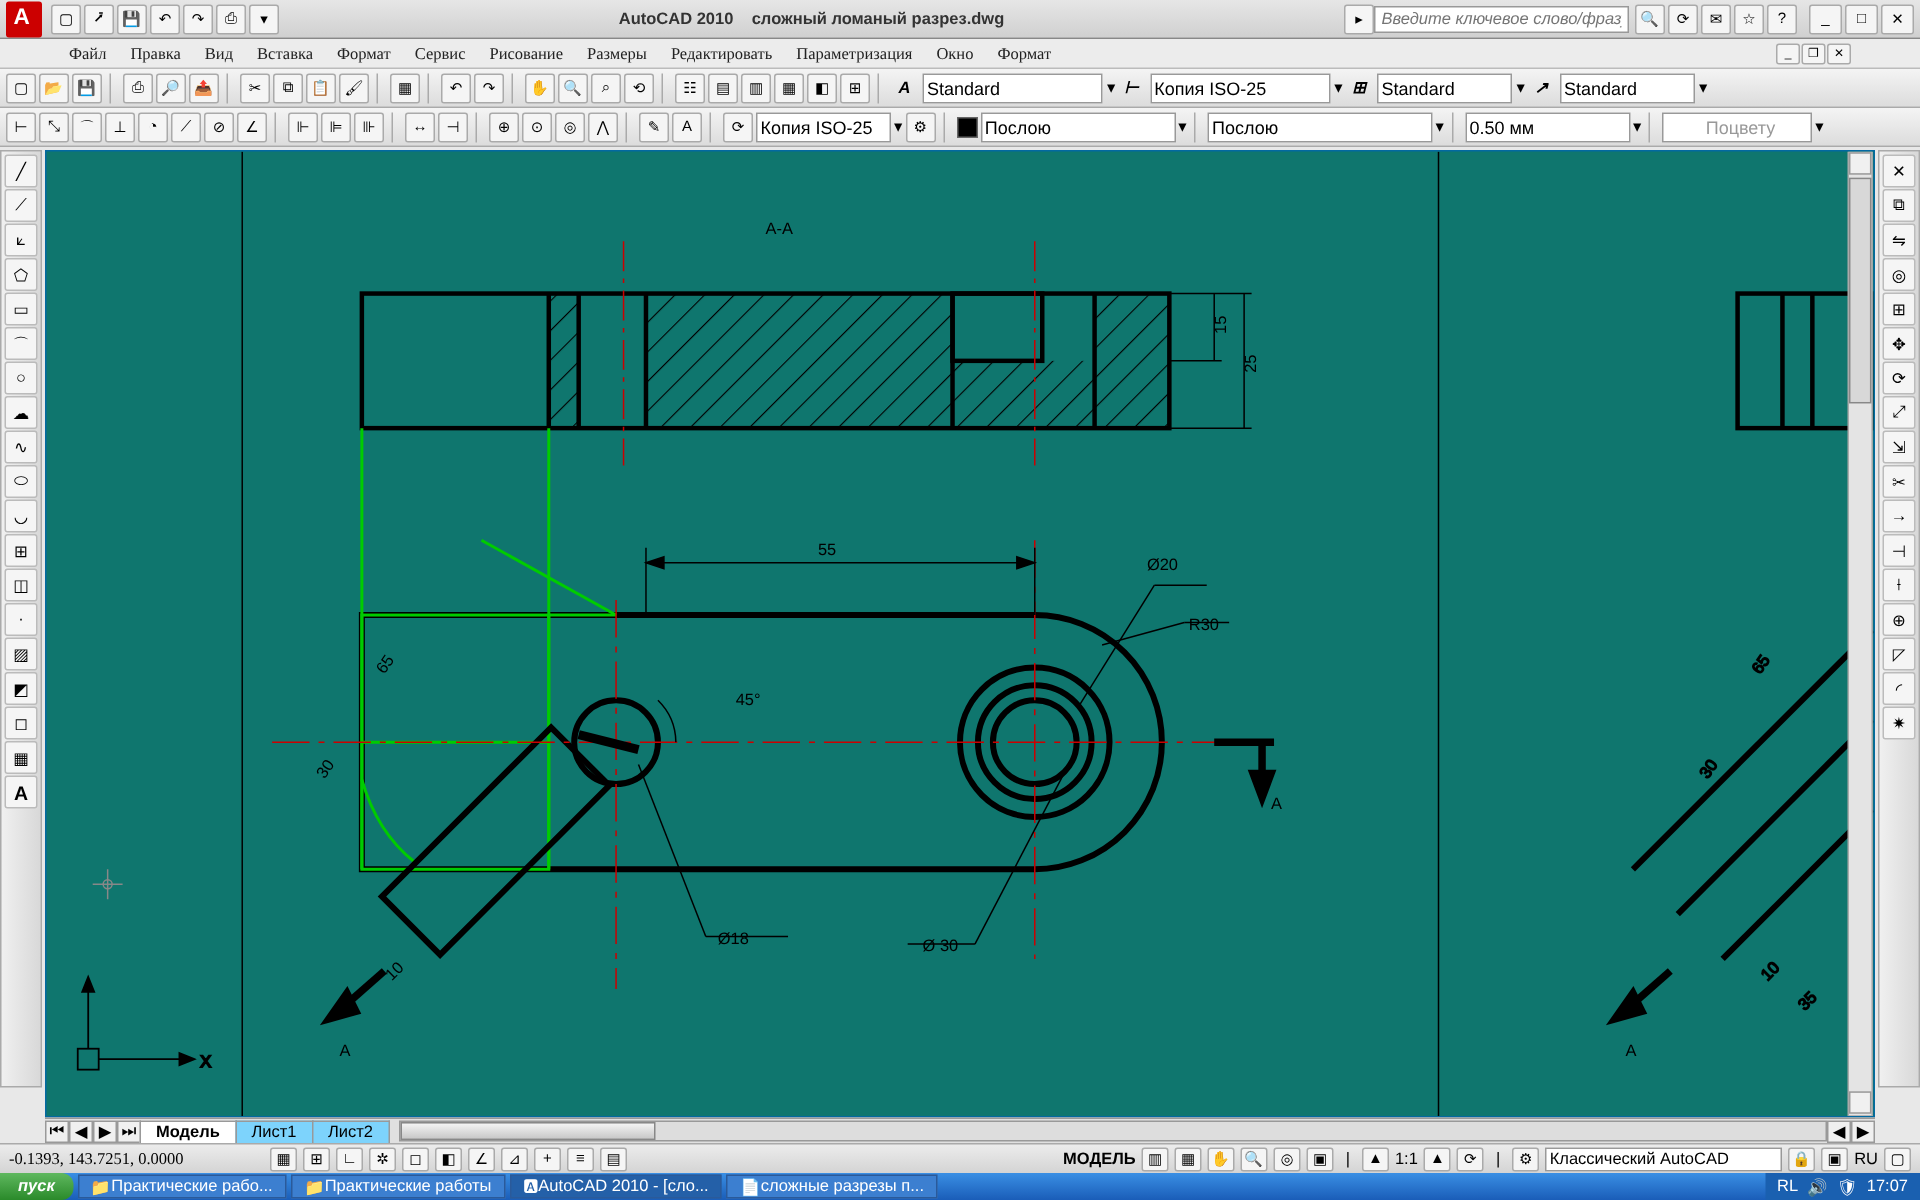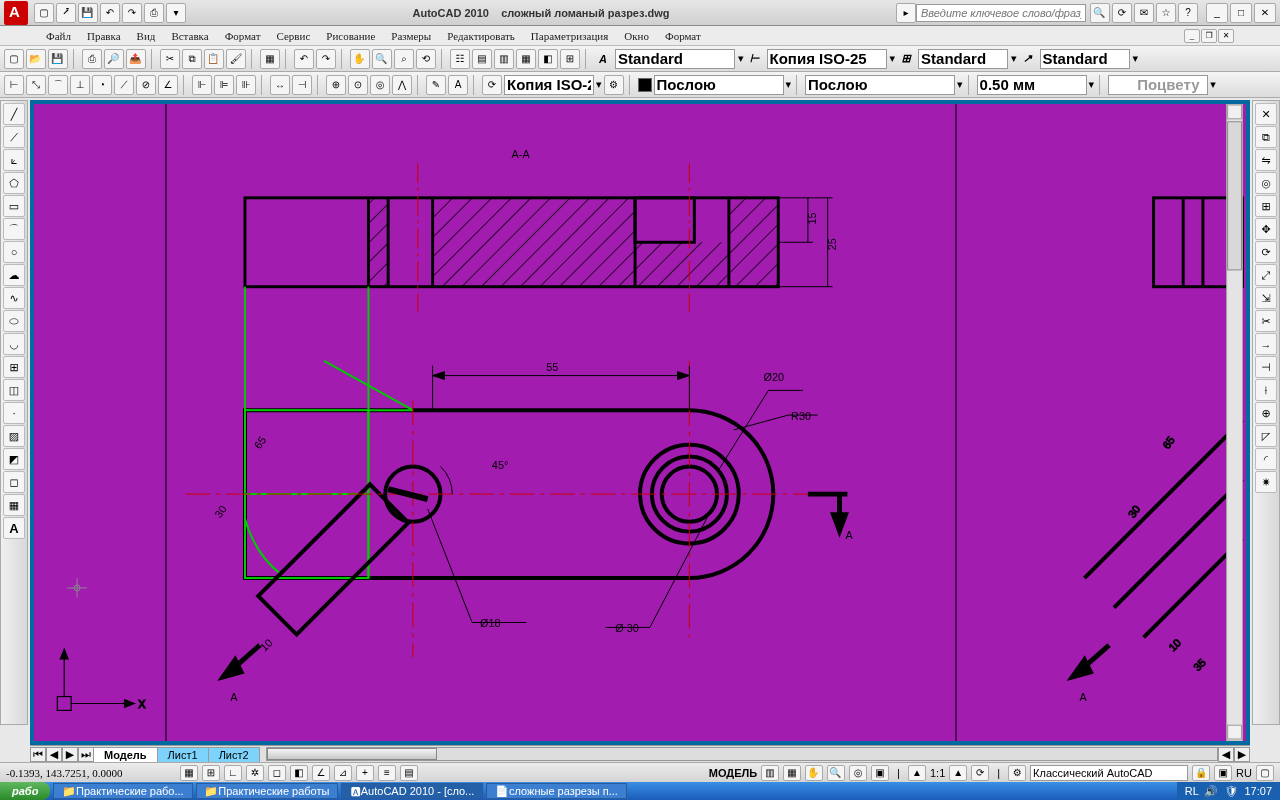--- a/index.html
+++ b/index.html
@@ -19,37 +19,37 @@
 
 
 .menubar { height:20px; background:#ececec; display:flex; align-items:center; gap:16px; padding:0 46px; border-bottom:1px solid #bbb; }
 .menubar span { color:#222;font-family:Liberation Serif, serif; }
 .menu-winbtns { margin-left:auto; display:flex; gap:1px; }
 .menu-winbtns .tbtn { width:16px; height:14px; font-size:8px; }
 
 
 .toolbar { height:26px; background:linear-gradient(#f4f4f4,#dcdcdc); border-bottom:1px solid #aaa; display:flex; align-items:center; gap:2px; padding:0 4px; }
 .toolbar .sep { width:4px; height:20px; border-left:1px solid #aaa; margin:0 3px; }
-.toolbar select, .toolbar input.combo { height:20px; border:1px solid #999; background:#fff; font-size:15px; padding:0 2px;font-weight:bold; }
+.toolbar select, .toolbar input.combo { height:20px; border:1px solid #999; background:#fff; font-size:12px; padding:0 2px; }
 .combo-wide { width:120px; }
 .combo-mid { width:90px; }
 .combo-layer { width:130px; }
 .stylebox { display:flex; align-items:center; gap:3px; }
 .style-icon { width:18px; height:18px; display:flex; align-items:center; justify-content:center; font-style:italic; font-weight:bold; }
 
 
 .left-tools, .right-tools { position:absolute; top:100px; width:28px; background:linear-gradient(90deg,#f0f0f0,#d8d8d8); border:1px solid #aaa; display:flex; flex-direction:column; gap:1px; padding:2px; }
 .left-tools { left:0; height:625px; }
 .right-tools { right:0; height:625px; }
 .vtbtn { width:22px; height:22px; background:#f5f5f5; border:1px solid #bbb; border-radius:2px; display:flex; align-items:center; justify-content:center; font-size:11px; }
 .left-tools .gap, .right-tools .gap { height:8px; }
 .ltxt { font-size:13px; font-weight:bold; }
 
 
-.canvas-wrap { position:absolute; left:30px; right:30px; top:100px; bottom:55px; background:#a21caf; border:4px solid #0369a1; overflow:hidden; }
+.canvas-wrap { position:absolute; left:30px; right:30px; top:100px; bottom:55px; background:#0f766e; border:1px solid #0369a1; overflow:hidden; }
 .drawing { width:100%; height:100%; }
 
 
 .tabs { position:absolute; bottom:38px; left:30px; right:30px; height:17px; background:#e0e0e0; border-top:1px solid #999; display:flex; align-items:center; font-size:10px; }
 .tabs .navbtn { width:16px; height:15px; border:1px solid #999; background:#f0f0f0; display:flex; align-items:center; justify-content:center; }
 .tabs .tab { padding:1px 10px; background:#7dd3fc; border:1px solid #999; border-bottom:none; margin-left:-1px; }
 .tabs .tab.active { background:#fff; font-weight:bold; }
 .tabs .scroll-track { flex:1; background:#ddd; height:14px; margin-left:6px; border:1px solid #999; position:relative; }
 .tabs .scroll-thumb { position:absolute; left:0; width:170px; height:12px; background:linear-gradient(#f4f4f4,#c8c8c8); border:1px solid #888; }
 
@@ -466,21 +466,21 @@
   <div class="tbtn">⚙</div>
   <input class="ws-combo" value="Классический AutoCAD" style="">
   <div class="tbtn">🔒</div>
   <div class="tbtn">▣</div>
   <span>RU</span>
   <div class="tbtn">▢</div>
 </div>
 
 <div class="taskbar">
   <div class="startbtn">
-    <span>рабо</span>
+    <span>пуск</span>
   </div>
   <div class="taskbtn">📁 <span>Практические рабо...</span></div>
   <div class="taskbtn">📁 <span>Практические работы</span></div>
   <div class="taskbtn active">🅰 <span>AutoCAD 2010 - [сло...</span></div>
   <div class="taskbtn">📄 <span>сложные разрезы п...</span></div>
   <div class="tray">
     <span>RL</span>
     <span>🔊</span>
     <span>🛡</span>
     <span>17:07</span>

